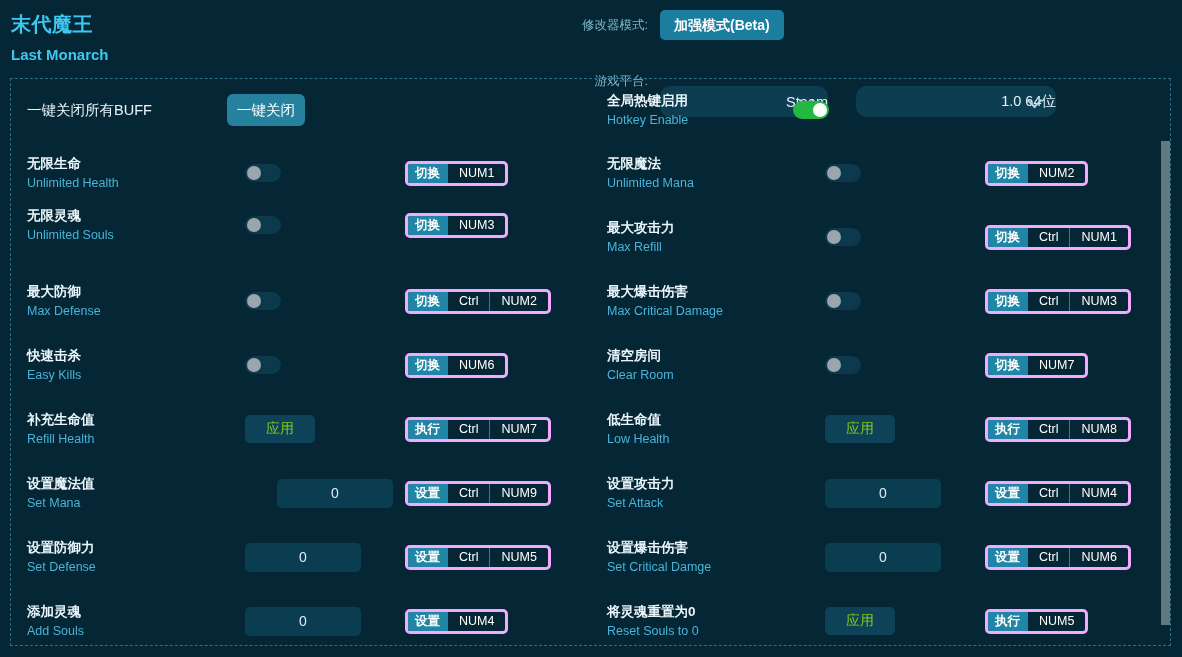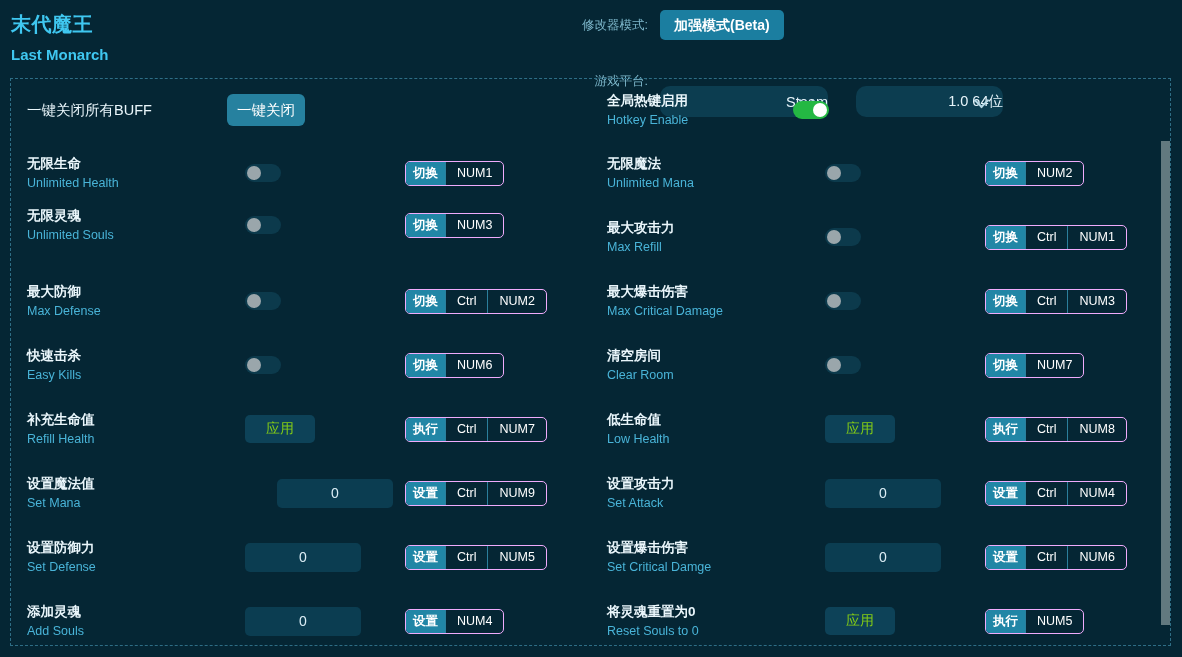--- a/index.html
+++ b/index.html
@@ -91,21 +91,21 @@
     height: 31px;
     display: flex;
     align-items: center;
     justify-content: flex-end;
     cursor: pointer;
     color: #e7f4fa;
     font-size: 14.5px;
     margin-top: 41px;
   }
   .dd-platform { width: 168px; }
-  .dd-version  { width: 147px; margin-left: 28px; }
+  .dd-version  { width: 200px; margin-left: 28px; }
   .dd-caret {
     position: absolute;
     right: 16px;
     top: 50%;
     width: 11px;
     height: 11px;
     margin-top: -7px;
     border-right: 2px solid #b7d8e5;
     border-bottom: 2px solid #b7d8e5;
     transform: rotate(45deg);
@@ -231,21 +231,21 @@
     text-align: center;
     font-family: inherit;
     outline: none;
   }
 
   
   .hotkey {
     display: inline-flex;
     align-items: stretch;
     height: 25px;
-    border: 1px solid #f0abfc;
+    border: 3px solid #f0abfc;
     border-radius: 5px;
     overflow: hidden;
     cursor: pointer;
     background: transparent;
   }
   .hk-action {
     background: #2186a6;
     color: #ffffff;
     font-size: 12.5px;
     font-weight: bold;

